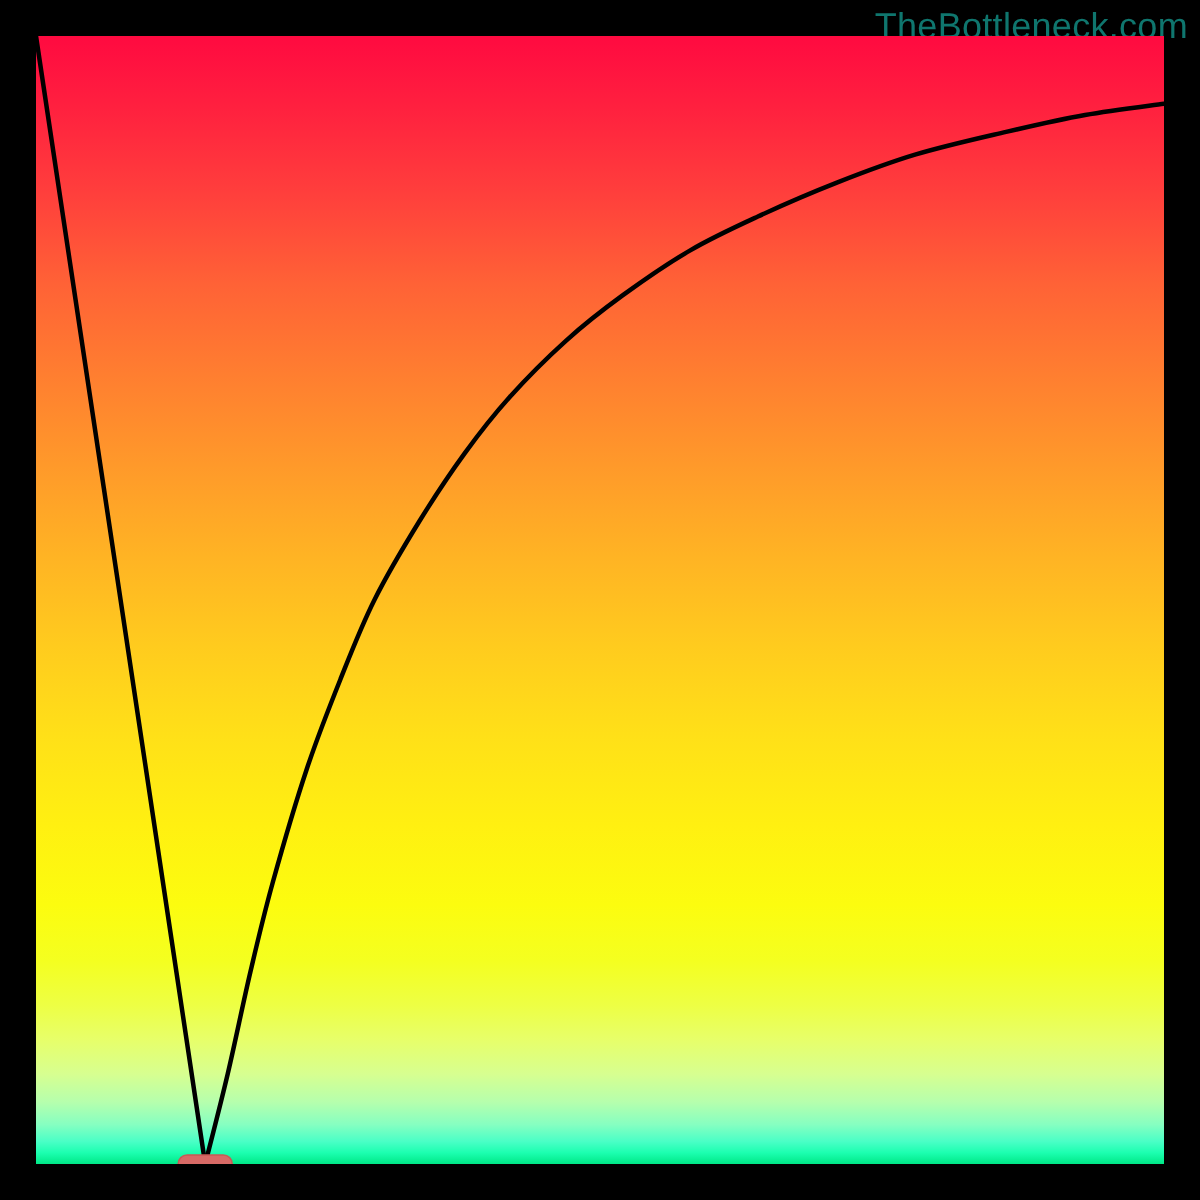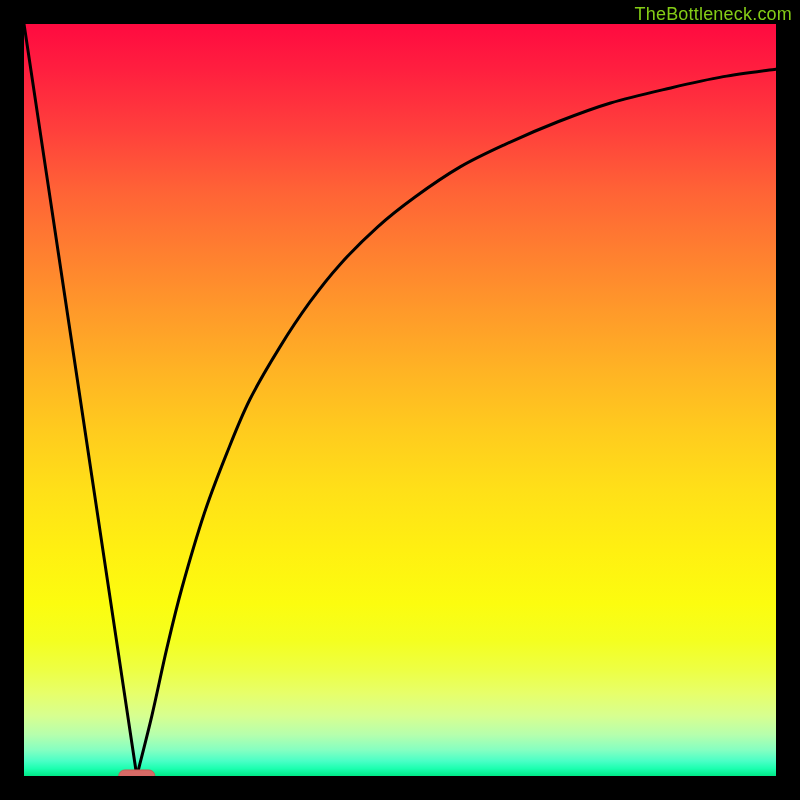--- a/index.html
+++ b/index.html
@@ -52,22 +52,22 @@
     left: 0;
     top: 0;
     width: 752px;
     height: 752px;
     display: block;
   }
   #watermark {
     position: absolute;
     top: 4px;
     right: 8px;
-    color: #84cc16;
-    font-size: 18px;
+    color: #0f766e;
+    font-size: 24px;
     font-weight: 500;
     letter-spacing: 0.2px;
     user-select: none;
     text-align: right;
   }
 </style>
 </head>
 <body>
 
 <div id="container">

